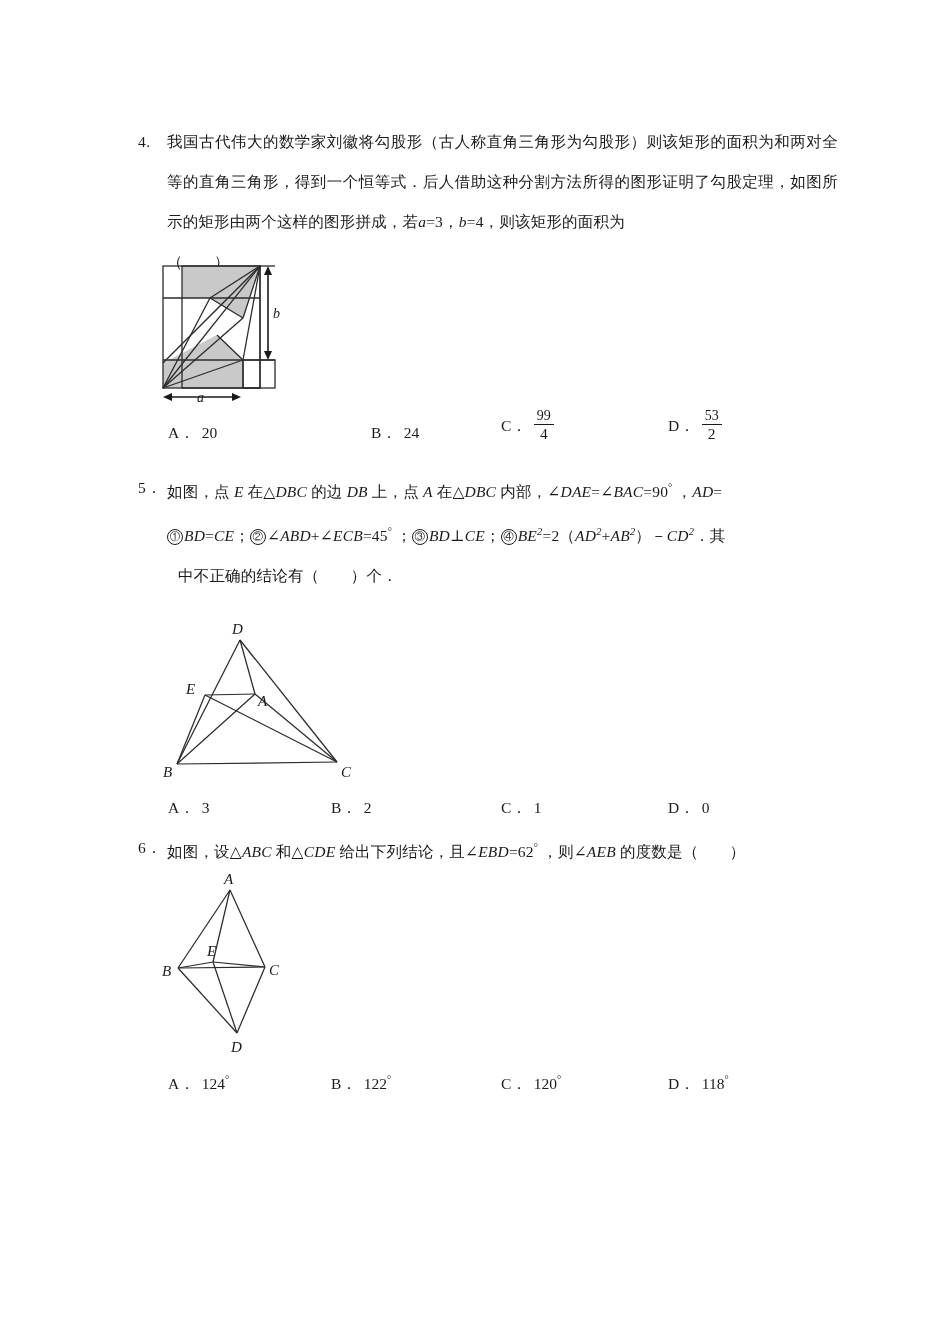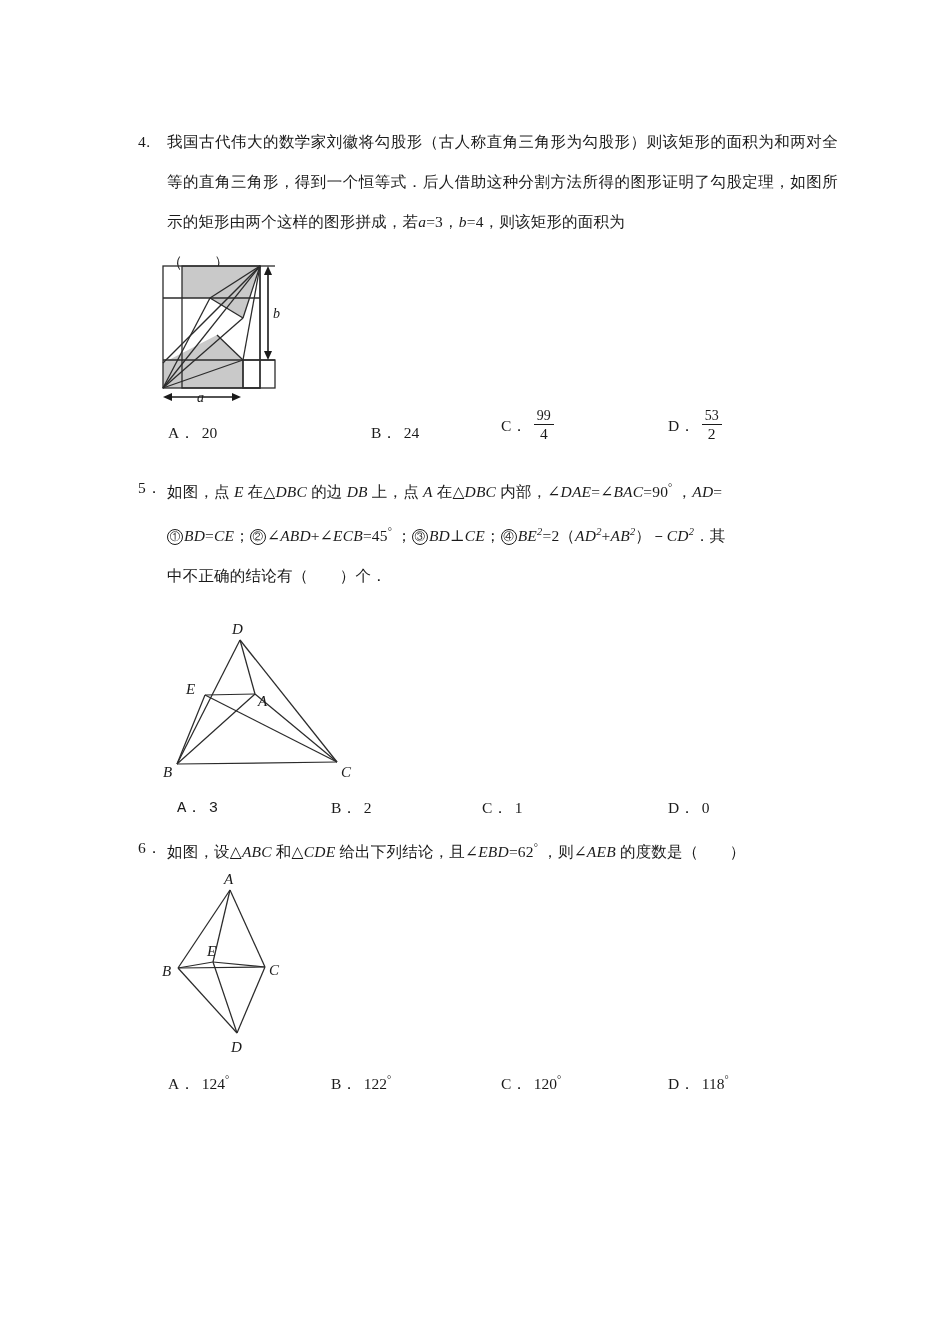--- a/index.html
+++ b/index.html
@@ -218,21 +218,21 @@
     <div class="opt" style="left:500px; top:-9px;">
       <span class="opt-label">D．</span><span class="frac"><span class="num">53</span><span class="den">2</span></span>
     </div>
   </div>
 
   <div class="question" style="top:468px;">
     <div class="q-body">
       <span class="q-num">5．</span>
       <div class="q-text"><span>如图，点 </span><i>E</i><span> 在△</span><i>DBC</i><span> 的边 </span><i>DB</i><span> 上，点 </span><i>A</i><span> 在△</span><i>DBC</i><span> 内部，∠</span><i>DAE</i><span>=∠</span><i>BAC</i><span>=90</span><span class="deg">°</span><span> ，</span><i>AD</i><span>=</span></div>
       <div class="q-line" style="margin-left:29px;"><span class="circled">①</span><i>BD</i><span>=</span><i>CE</i><span>；</span><span class="circled">②</span><span>∠</span><i>ABD</i><span>+∠</span><i>ECB</i><span>=45</span><span class="deg">°</span><span> ；</span><span class="circled">③</span><i>BD</i><span>⊥</span><i>CE</i><span>；</span><span class="circled">④</span><i>BE</i><span class="sup">2</span><span>=2（</span><i>AD</i><span class="sup">2</span><span>+</span><i>AB</i><span class="sup">2</span><span>）－</span><i>CD</i><span class="sup">2</span><span>．其</span></div>
-      <div class="q-line" style="margin-left:29px;">中不正确的结论有（　　）个．</div>
+      <div class="q-line" style="margin-left:40px;">中不正确的结论有（　　）个．</div>
     </div>
   </div>
 
   <div class="figure" style="left:160px; top:618px;">
     <svg width="210" height="165" viewBox="0 0 210 165">
       <g stroke="#2b2b2b" stroke-width="1.25" fill="none" stroke-linejoin="round">
 
         <line x1="80" y1="22" x2="17" y2="146"></line>
         <line x1="17" y1="146" x2="177" y2="144"></line>
         <line x1="177" y1="144" x2="80" y2="22"></line>
@@ -246,27 +246,27 @@
       </g>
       <text class="fig-label" x="72" y="16">D</text>
       <text class="fig-label" x="26" y="76">E</text>
       <text class="fig-label" x="98" y="88">A</text>
       <text class="fig-label" x="3" y="159">B</text>
       <text class="fig-label" x="181" y="159">C</text>
     </svg>
   </div>
 
   <div class="options" style="top:793px;">
-    <div class="opt" style="left:9px;font-family:Liberation Mono, monospace;">
+    <div class="opt" style="left:0px;">
       <span class="opt-label">A．</span><span class="opt-val">3</span>
     </div>
     <div class="opt" style="left:163px;">
       <span class="opt-label">B．</span><span class="opt-val">2</span>
     </div>
-    <div class="opt" style="left:314px;">
+    <div class="opt" style="left:333px;">
       <span class="opt-label">C．</span><span class="opt-val">1</span>
     </div>
     <div class="opt" style="left:500px;">
       <span class="opt-label">D．</span><span class="opt-val">0</span>
     </div>
   </div>
 
   <div class="question" style="top:828px; width:720px;">
     <div class="q-body">
       <span class="q-num">6．</span>

